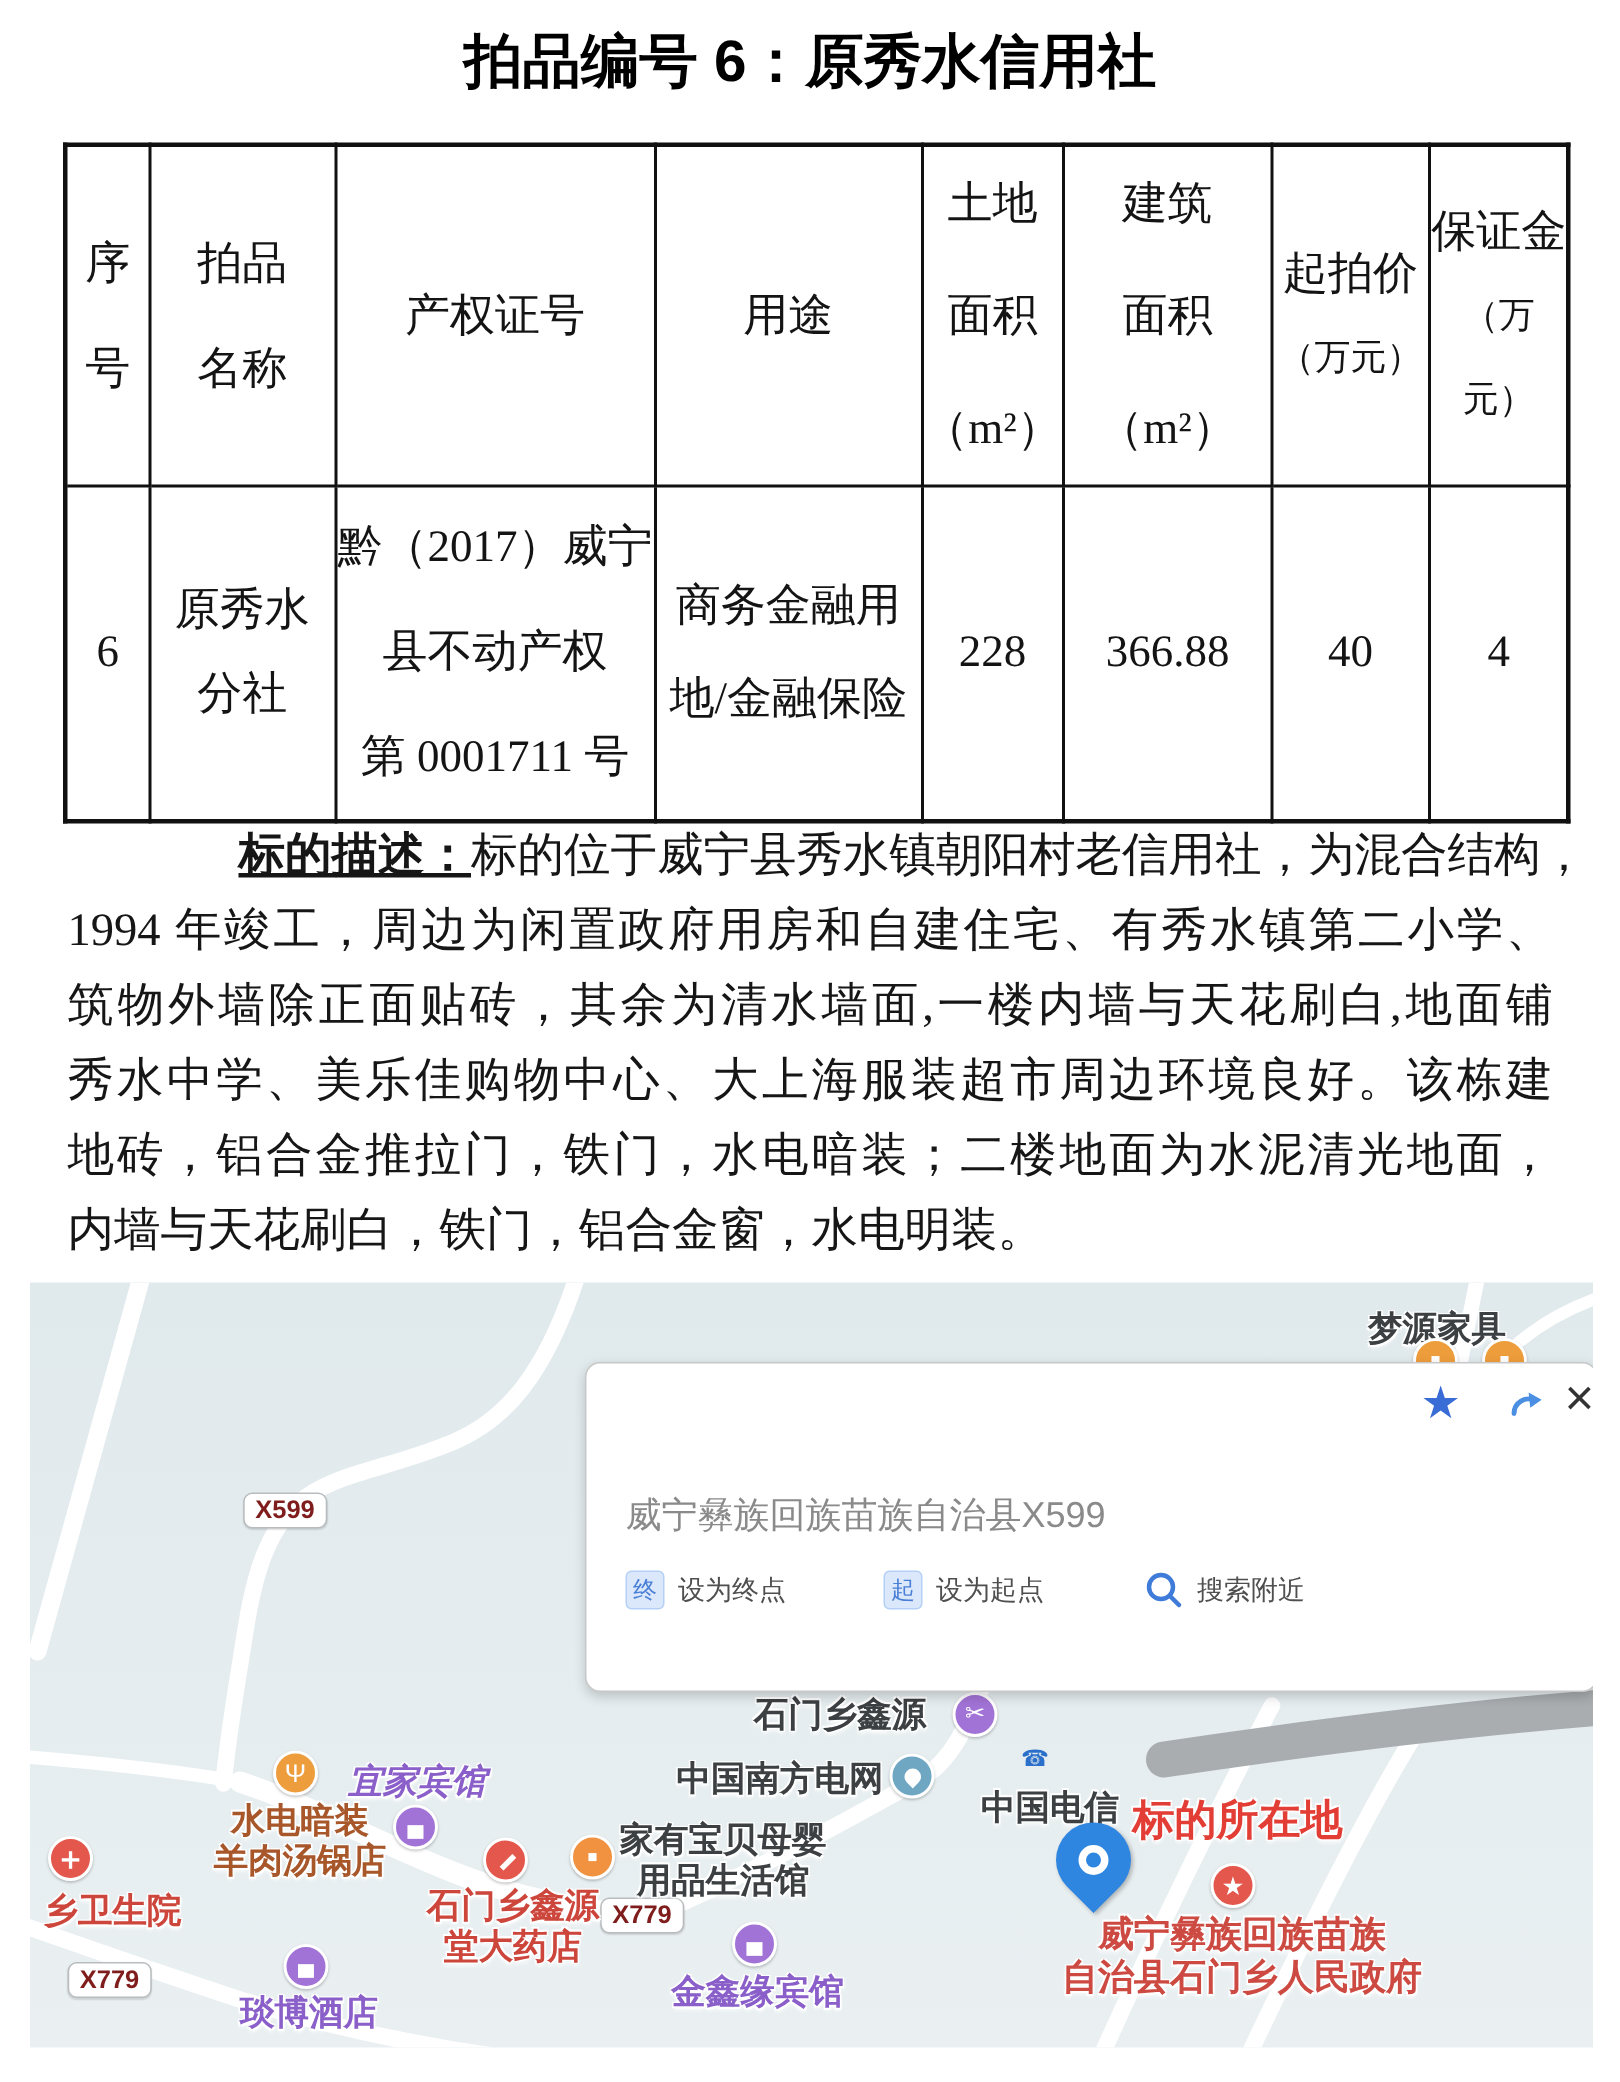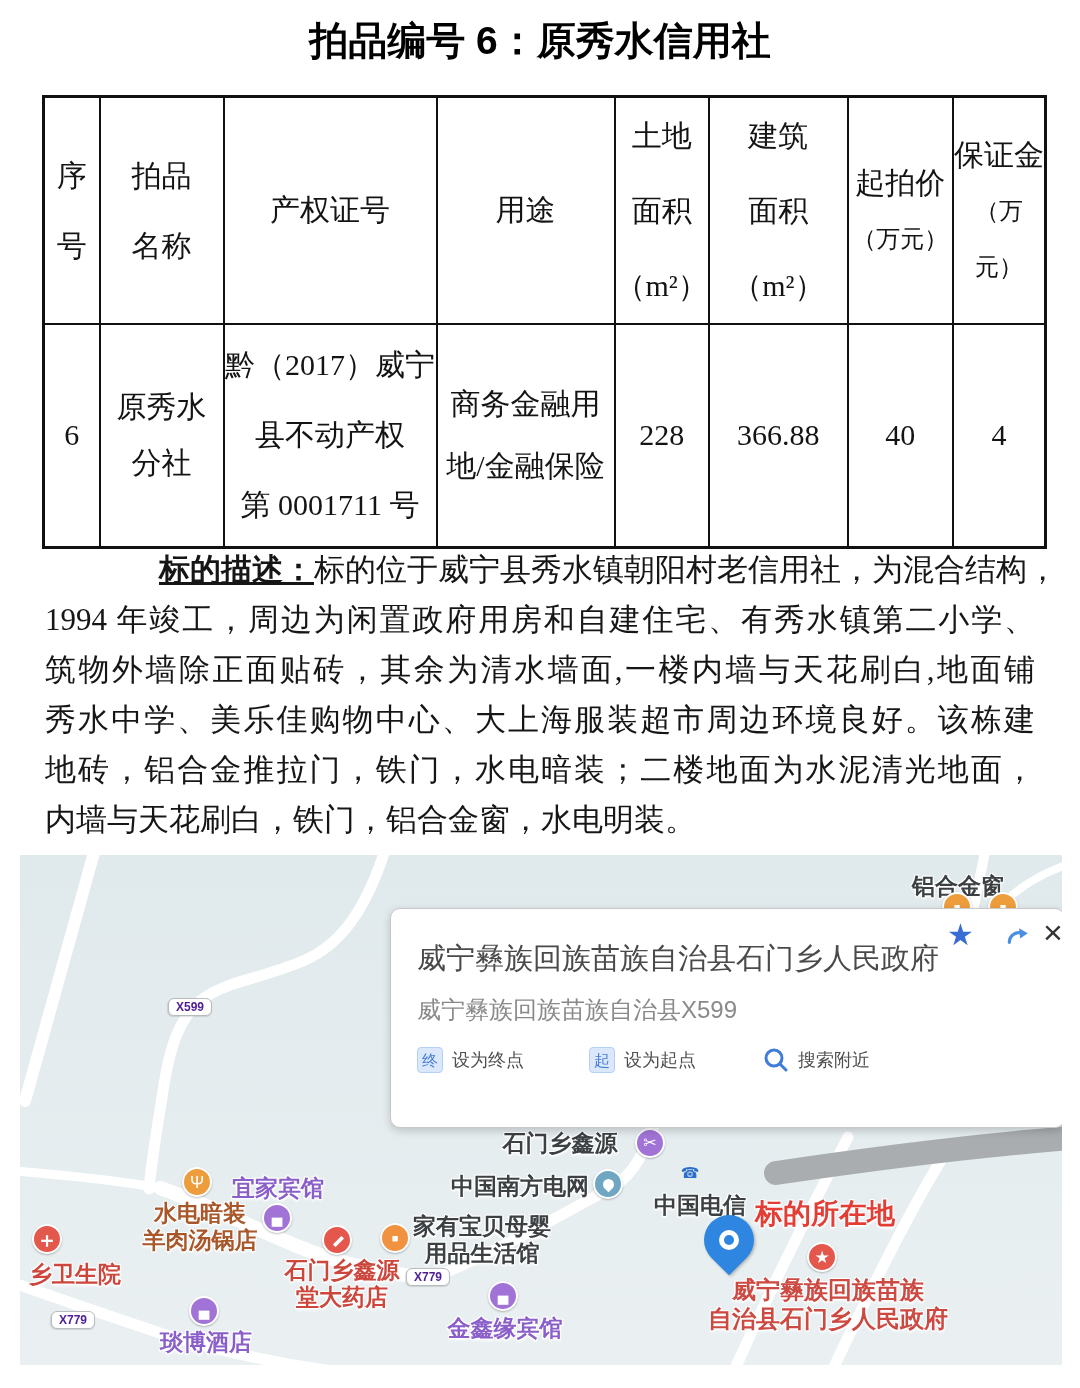--- a/index.html
+++ b/index.html
@@ -27,21 +27,21 @@
   .desc .dline{height:50px;line-height:50px;text-align:justify;text-align-last:justify;white-space:nowrap;}
   .desc .dline.last{text-align-last:left;}
   .desc .indent{padding-left:114px;}
   .desc .dlabel{font-weight:bold;text-decoration:underline;}
 
   
   #map{position:absolute;left:20px;top:855px;width:1042px;height:510px;overflow:hidden;
        background:linear-gradient(#e0e9ec,#eaf0f2);font-family:"Liberation Sans",sans-serif;}
   #roads{position:absolute;left:0;top:0;z-index:1;}
   .road-badge{position:absolute;z-index:4;transform:translate(-50%,-50%);background:#fff;
-       border:1px solid #b9bcbe;border-radius:6px;color:#4c1d95;font-size:12px;font-weight:bold;
+       border:1px solid #b9bcbe;border-radius:6px;color:#7f1d1d;font-size:17px;font-weight:bold;
        padding:1px 7px;box-shadow:0 1px 1px rgba(0,0,0,.12);}
   .poi-icon{position:absolute;z-index:5;width:30px;height:30px;border-radius:50%;
        transform:translate(-50%,-50%);display:flex;align-items:center;justify-content:center;
        color:#fff;border:2px solid #fff;box-shadow:0 1px 2px rgba(0,0,0,.25);box-sizing:border-box;}
   .icon-restaurant{background:#ee9d3c}.icon-hotel{background:#a273d6}
   .icon-hospital{background:#e4574c}.icon-pharmacy{background:#e4574c}
   .icon-baby{background:#f0923f}.icon-furniture{background:#ee9d3c}
   .icon-scissors{background:#a273d6}.icon-pin{background:#6fa6c2}.icon-star{background:#e4574c}
   .icon-telecom{background:transparent;border:none;box-shadow:none;color:#2a6fc9;font-size:26px;}
   .glyph{display:inline-block;font-size:15px;line-height:1;}
@@ -176,39 +176,39 @@
         <path d="M928,294 C892,350 848,440 812,516" stroke-width="11"></path>
         <path d="M756,318 C850,304 950,291 1052,283" stroke="#a9adb0" stroke-width="24"></path>
       </g>
     </svg>
 
     <div id="poi-layer">
         <div class="road-badge" style="left: 170px; top: 152px;">X599</div>
         <div class="road-badge" style="left: 408px; top: 422px;">X779</div>
         <div class="road-badge" style="left: 53px; top: 465px;">X779</div>
         <div class="poi-label lbl-dark" style="left: 938px; top: 31px;">
-          <div>铝合金窗</div>
+          <div>梦源家具</div>
         </div>
         <div class="poi-icon icon-furniture" style="left: 937px; top: 52px;">
           <span class="glyph glyph-furniture">■</span>
         </div>
         <div class="poi-icon icon-furniture" style="left: 983px; top: 52px;">
           <span class="glyph glyph-furniture">■</span>
         </div>
         <div class="poi-icon icon-restaurant" style="left: 177px; top: 327px;">
           <span class="glyph glyph-restaurant">Ψ</span>
         </div>
         <div class="poi-label lbl-brown" style="left: 180px; top: 372px;">
           <div>水电暗装</div>
           <div>羊肉汤锅店</div>
         </div>
         <div class="poi-icon icon-hotel" style="left: 257px; top: 363px;">
           <span class="glyph glyph-hotel">▄</span>
         </div>
-        <div class="poi-label lbl-purple" style="left: 258px; top: 333px;">
+        <div class="poi-label lbl-purple" style="left: 258px; top: 333px; font-style: italic;">
           <div>宜家宾馆</div>
         </div>
         <div class="poi-icon icon-hospital" style="left: 27px; top: 384px;">
           <span class="glyph glyph-hospital">＋</span>
         </div>
         <div class="poi-label lbl-red" style="left: 55px; top: 419px;">
           <div>乡卫生院</div>
         </div>
         <div class="poi-icon icon-pharmacy" style="left: 317px; top: 385px;">
           <span class="glyph glyph-pharmacy">▬</span>
@@ -266,21 +266,20 @@
         </div>
       </div>
 
     <div class="big-pin">
       <span class="drop"></span>
       <span class="ring"></span>
       <span class="dot"></span>
     </div>
 
     <div id="popup">
-      <div class="pp-title">威宁彝族回族苗族自治县石门乡人民政府</div>
       <div class="pp-sub">威宁彝族回族苗族自治县X599</div>
 
       <div class="pp-action" style="left:26px">
         <span class="pp-badge">终</span>
         <span class="pp-alabel">设为终点</span>
       </div>
       <div class="pp-action" style="left:198px">
         <span class="pp-badge">起</span>
         <span class="pp-alabel">设为起点</span>
       </div>

